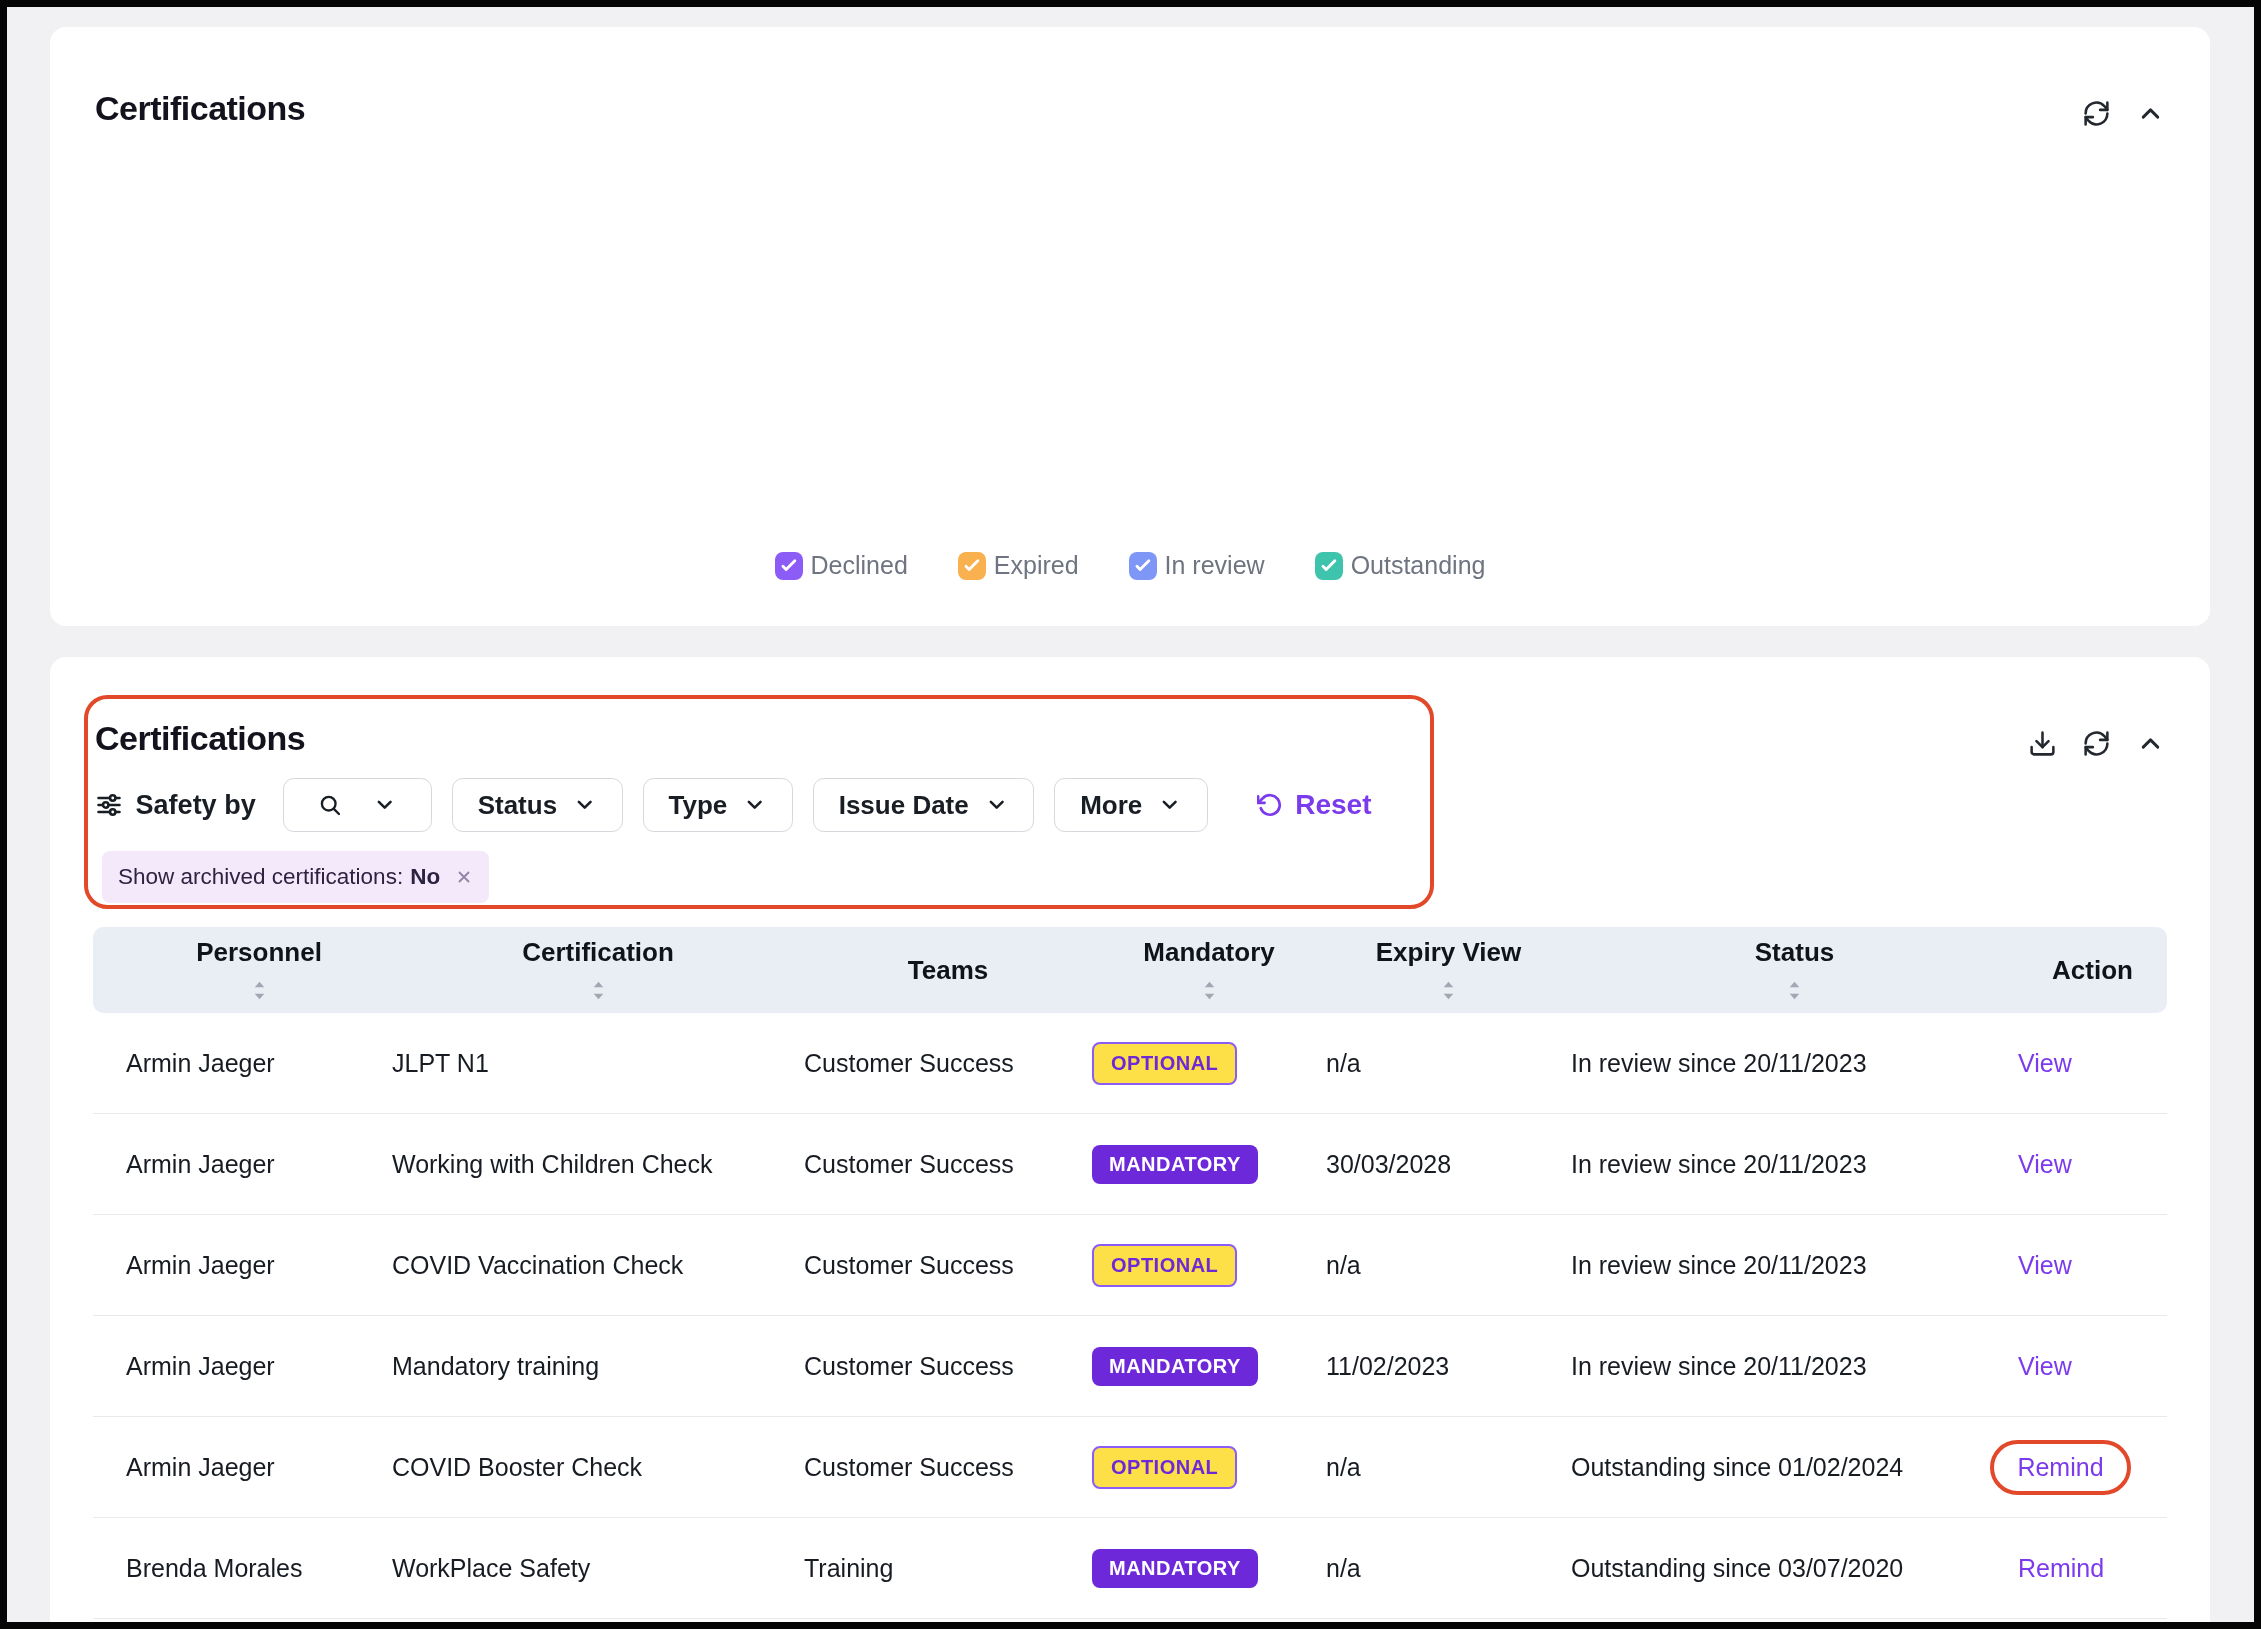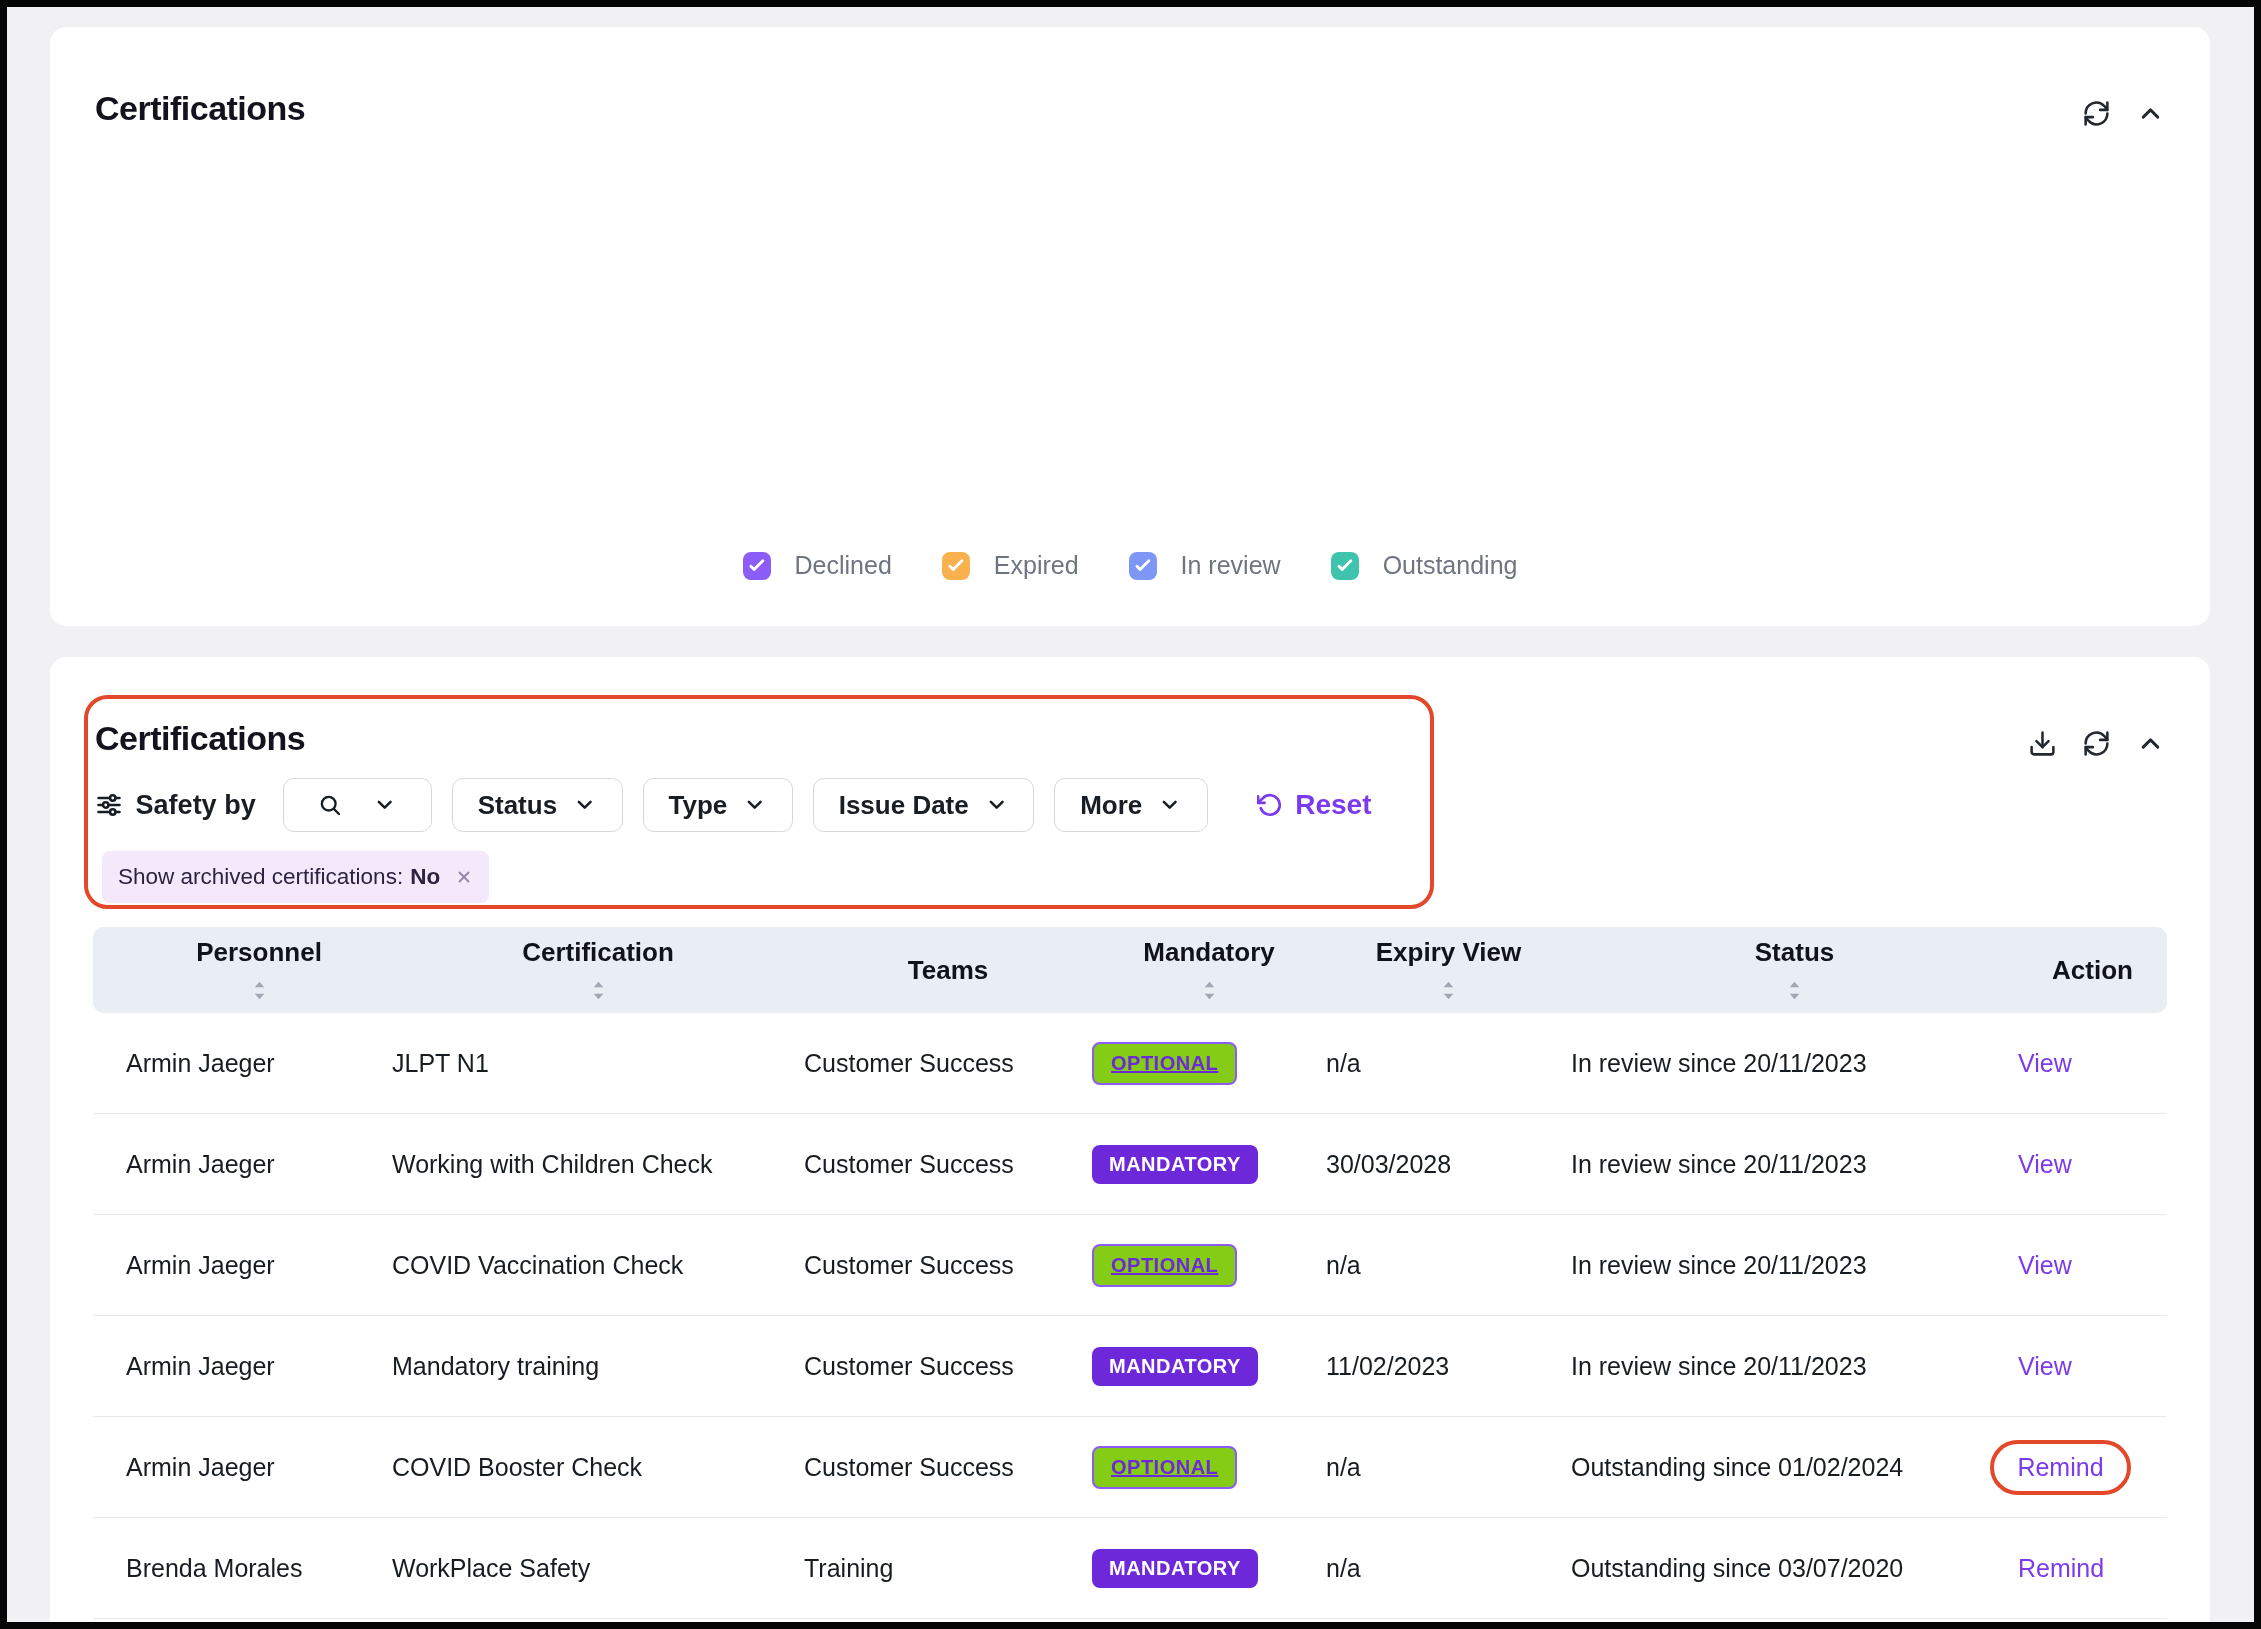--- a/index.html
+++ b/index.html
@@ -25,21 +25,21 @@
   .donut-wrap { position:absolute; left:50%; top:103px; transform:translateX(-50%);
                 width:382px; height:382px; }
   .donut-center { position:absolute; inset:0; display:flex; flex-direction:column;
                   align-items:center; justify-content:center; }
   .pct { font-size:43px; font-weight:bold; color:#15181e; line-height:1; }
   .pct-sym { font-size:23.4px; font-weight:bold; }
   .donut-total { font-size:27px; color:#3d4350; margin-top:9px; }
 
   .legend { position:absolute; left:0; right:0; top:524px; display:flex;
             justify-content:center; align-items:center; gap:50px; }
-  .legend-item { display:flex; align-items:center; gap:24px; cursor:pointer; }
+  .legend-item { display:flex; align-items:center; gap:8px; cursor:pointer; }
   .cbx { width:28px; height:28px; border-radius:8px; display:inline-flex;
          align-items:center; justify-content:center; }
   .cbx svg { width:19px; height:19px; }
   .legend-label { font-size:25px; color:#6e7480; }
 
   
   .filter-row { position:absolute; left:45px; top:122px; height:52px;
                 display:flex; align-items:center; }
   .filter-by { display:flex; align-items:center; gap:12.6px; font-size:27px;
                font-weight:bold; color:#191d24; margin-right:27px; }
@@ -75,22 +75,22 @@
     align-items:center; }
   .thead { height:86px; background:var(--thead-bg, #e9edf4); border-radius:10.8px; }
   .th { display:flex; align-items:center; gap:10.8px; font-size:26px; font-weight:bold;
         color:#10141a;flex-direction:column; }
   .th:first-child, .trow > :first-child { padding-left:33px; }
   .sort-icon svg { width:25px; height:25px; }
   .trow { height:101px; border-bottom:1.8px solid #e7e9ed; font-size:25px; color:#171b22; }
   .badge { display:inline-block; font-size:20px; font-weight:bold; letter-spacing:0.5px;
            padding:8px 17px; border-radius:8px; }
   .badge-mandatory { background:var(--badge, #6D28D9); color:#fff; }
-  .badge-optional  { background:#84cc16; color:var(--badge, #6D28D9);
-                     border:2.3px solid #8B5CF6;text-decoration:underline; }
+  .badge-optional  { background:#fde047; color:var(--badge, #6D28D9);
+                     border:2.3px solid #8B5CF6; }
   .action-link { color:var(--accent, #7C3AED); text-decoration:none; font-size:25px; }
   .annotation-ring { display:inline-block; border:4.5px solid var(--annotation, #E2492B);
                      border-radius:899px; padding:9px 23.4px; margin-left:-28px; }
 </style>
 </head>
 <body>
 
 <div class="frame">
 
   <section class="card card-top">

